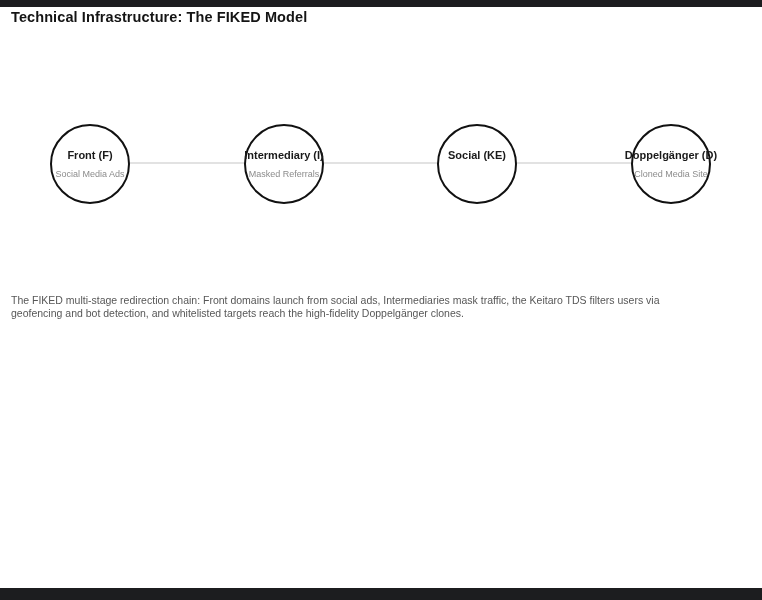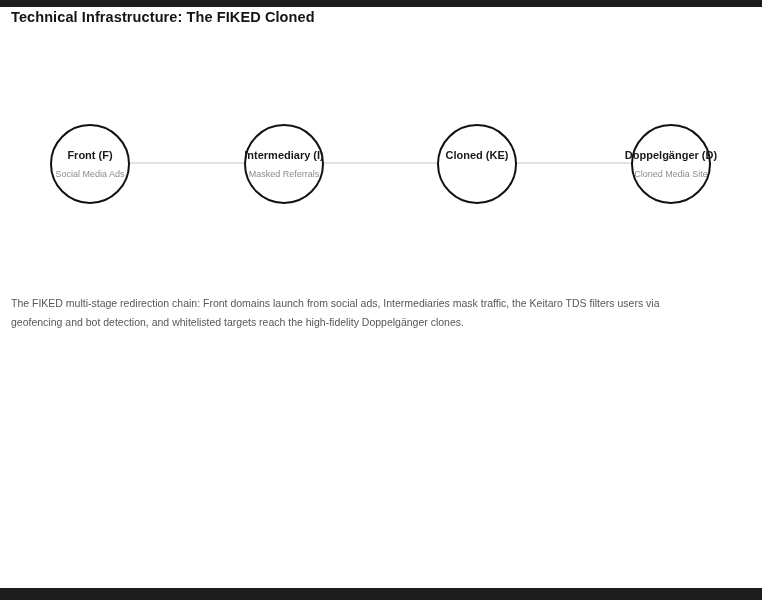--- a/index.html
+++ b/index.html
@@ -94,52 +94,52 @@
     white-space: nowrap;
     pointer-events: none;
   }
 
   #caption {
     position: absolute;
     left: 11px;
     top: 294px;
     width: 680px;
     font-size: 10.5px;
-    line-height: 19px;
+    line-height: 13px;
     color: #575757;
   }
 </style>
 </head>
 <body>
 
 <div id="slide">
 
   <div class="edge-bar top"></div>
 
-  <div id="page-title">Technical Infrastructure: The FIKED Cloned</div>
+  <div id="page-title">Technical Infrastructure: The FIKED Model</div>
 
   <div id="diagram">
 
     <div id="connector-line"></div>
 
     <div class="node" style="left:244px;">
       <div class="node-circle"></div>
       <div class="node-label">Intermediary (I)</div>
       <div class="node-sub">Masked Referrals</div>
     </div>
 
     <div class="node" style="left:50px;">
       <div class="node-circle"></div>
       <div class="node-label">Front (F)</div>
       <div class="node-sub">Social Media Ads</div>
     </div>
 
     <div class="node" style="left:437px;">
       <div class="node-circle"></div>
-      <div class="node-label">Cloned (KE)</div>
+      <div class="node-label">Social (KE)</div>
     </div>
 
     <div class="node" style="left:631px;text-decoration:underline;">
       <div class="node-circle"></div>
       <div class="node-label">Doppelgänger (D)</div>
       <div class="node-sub">Cloned Media Site</div>
     </div>
 
   </div>
 

